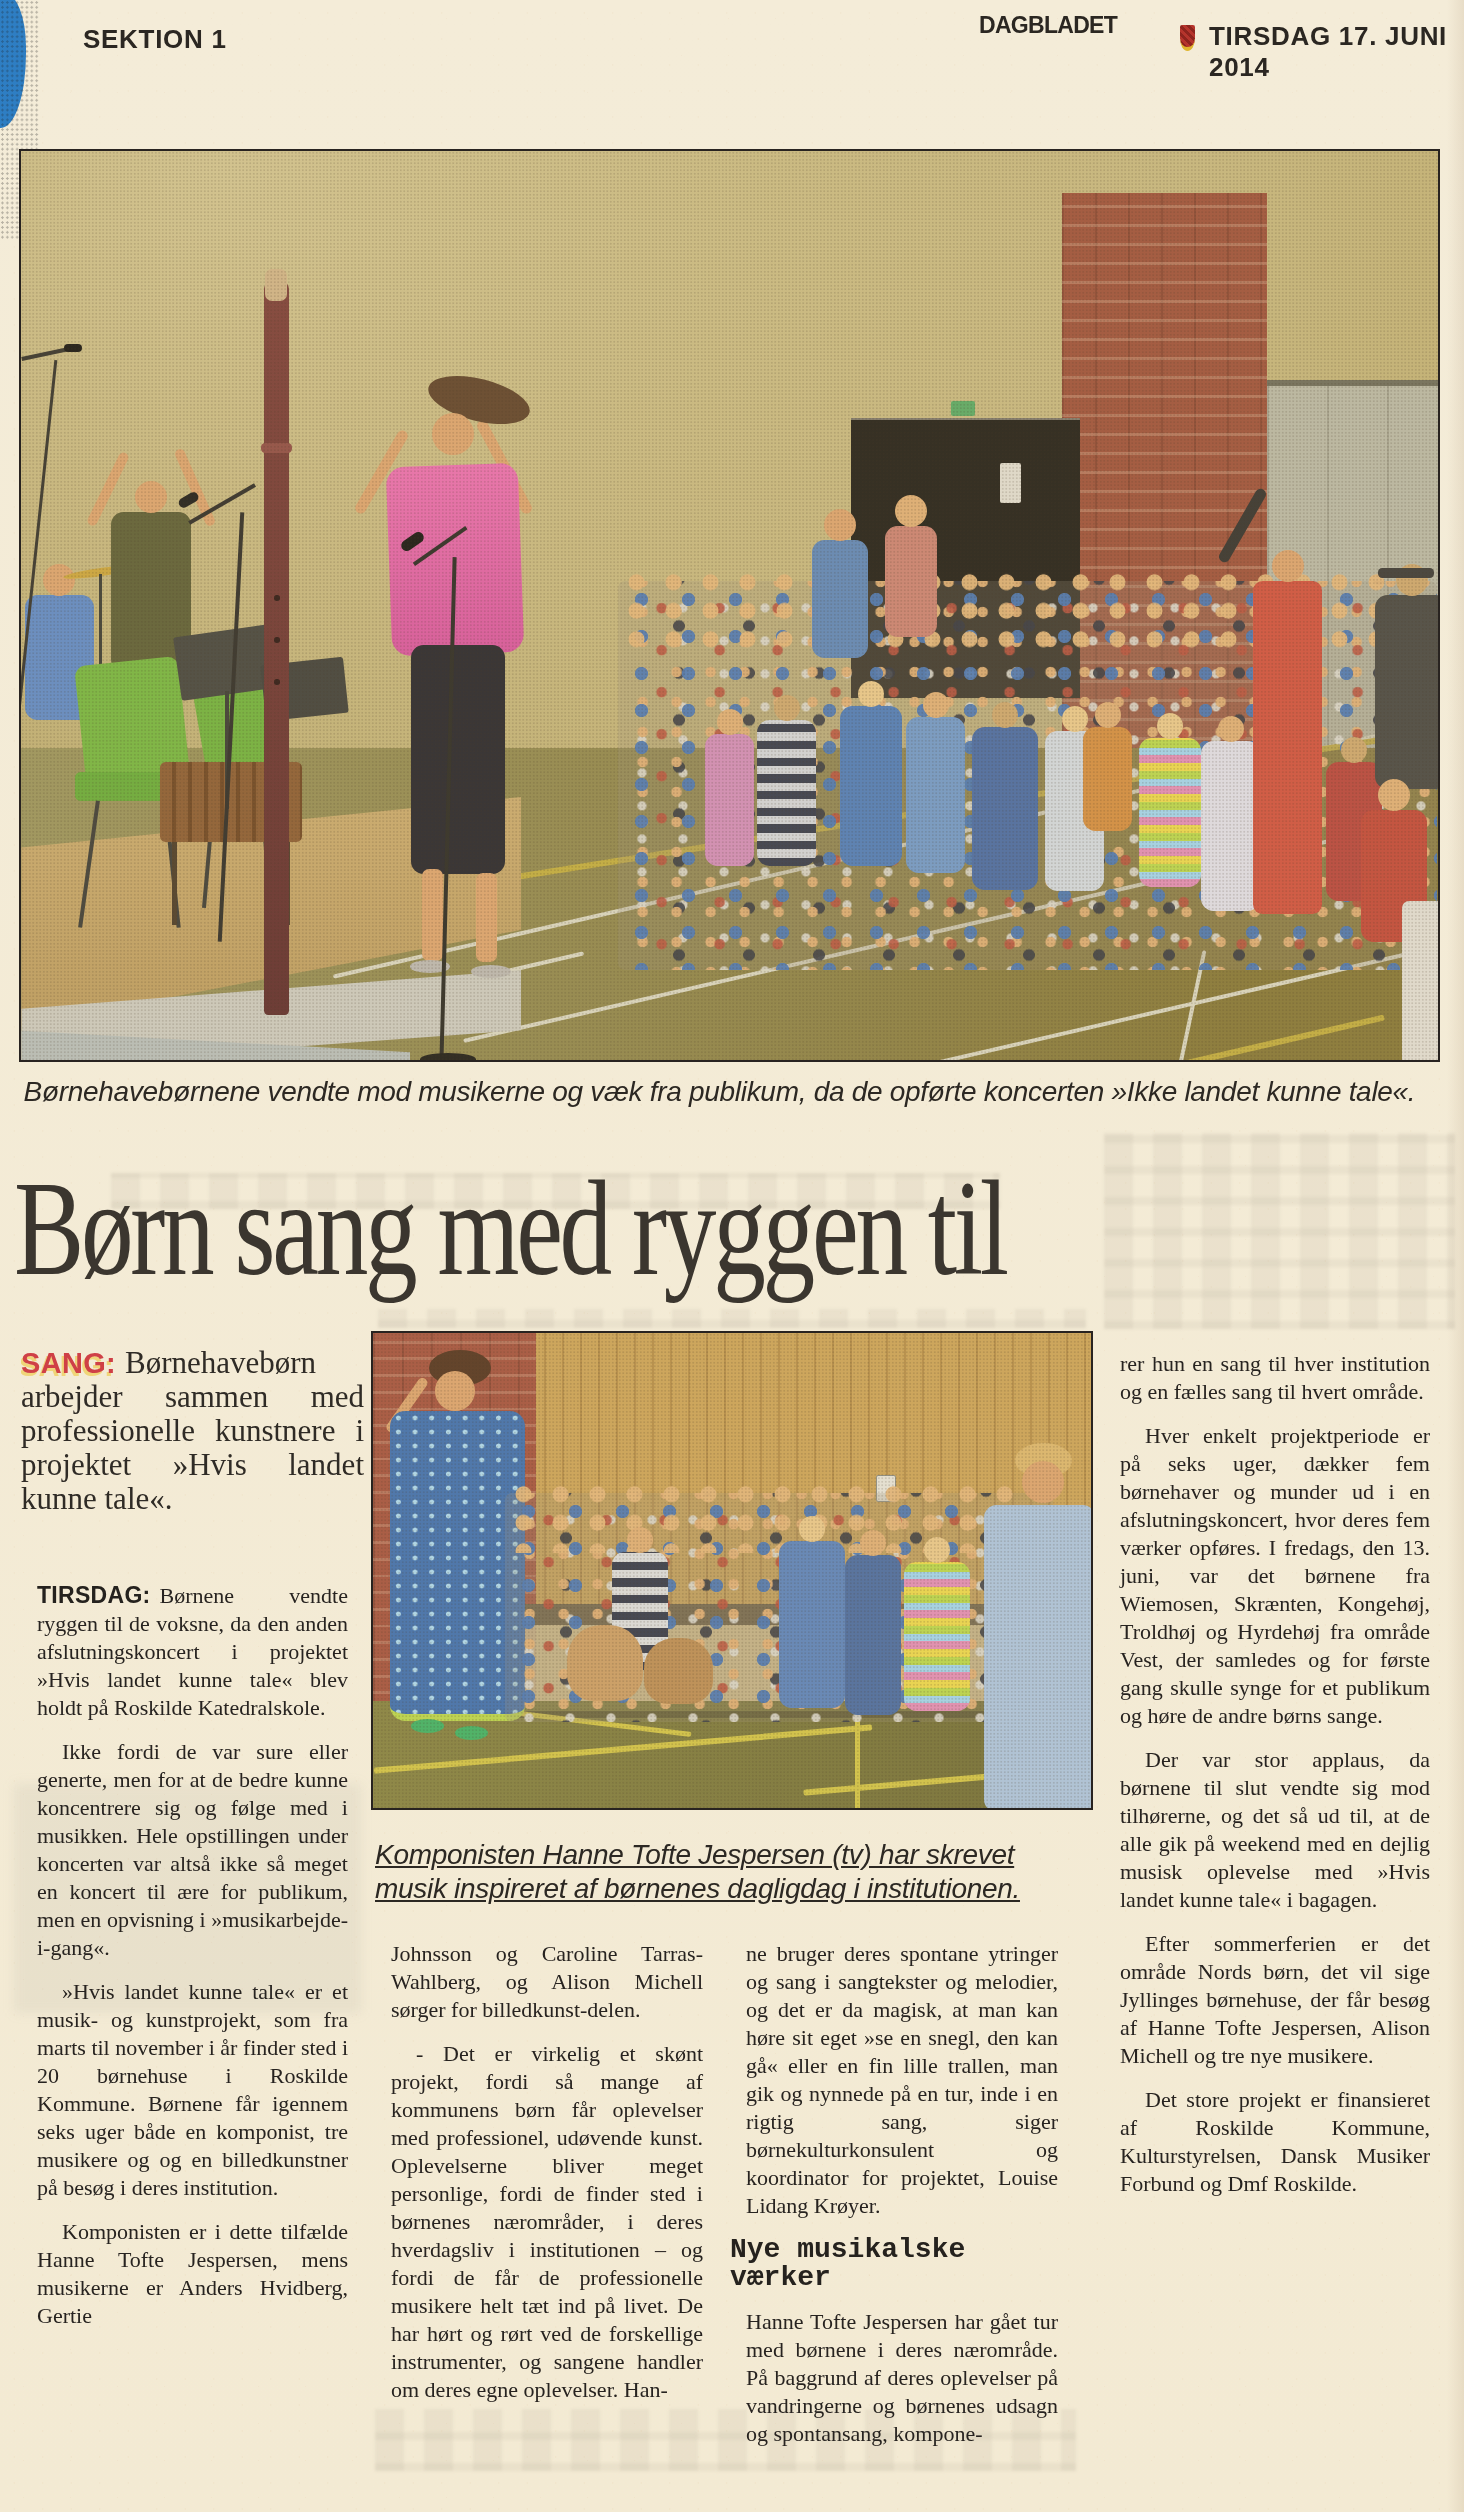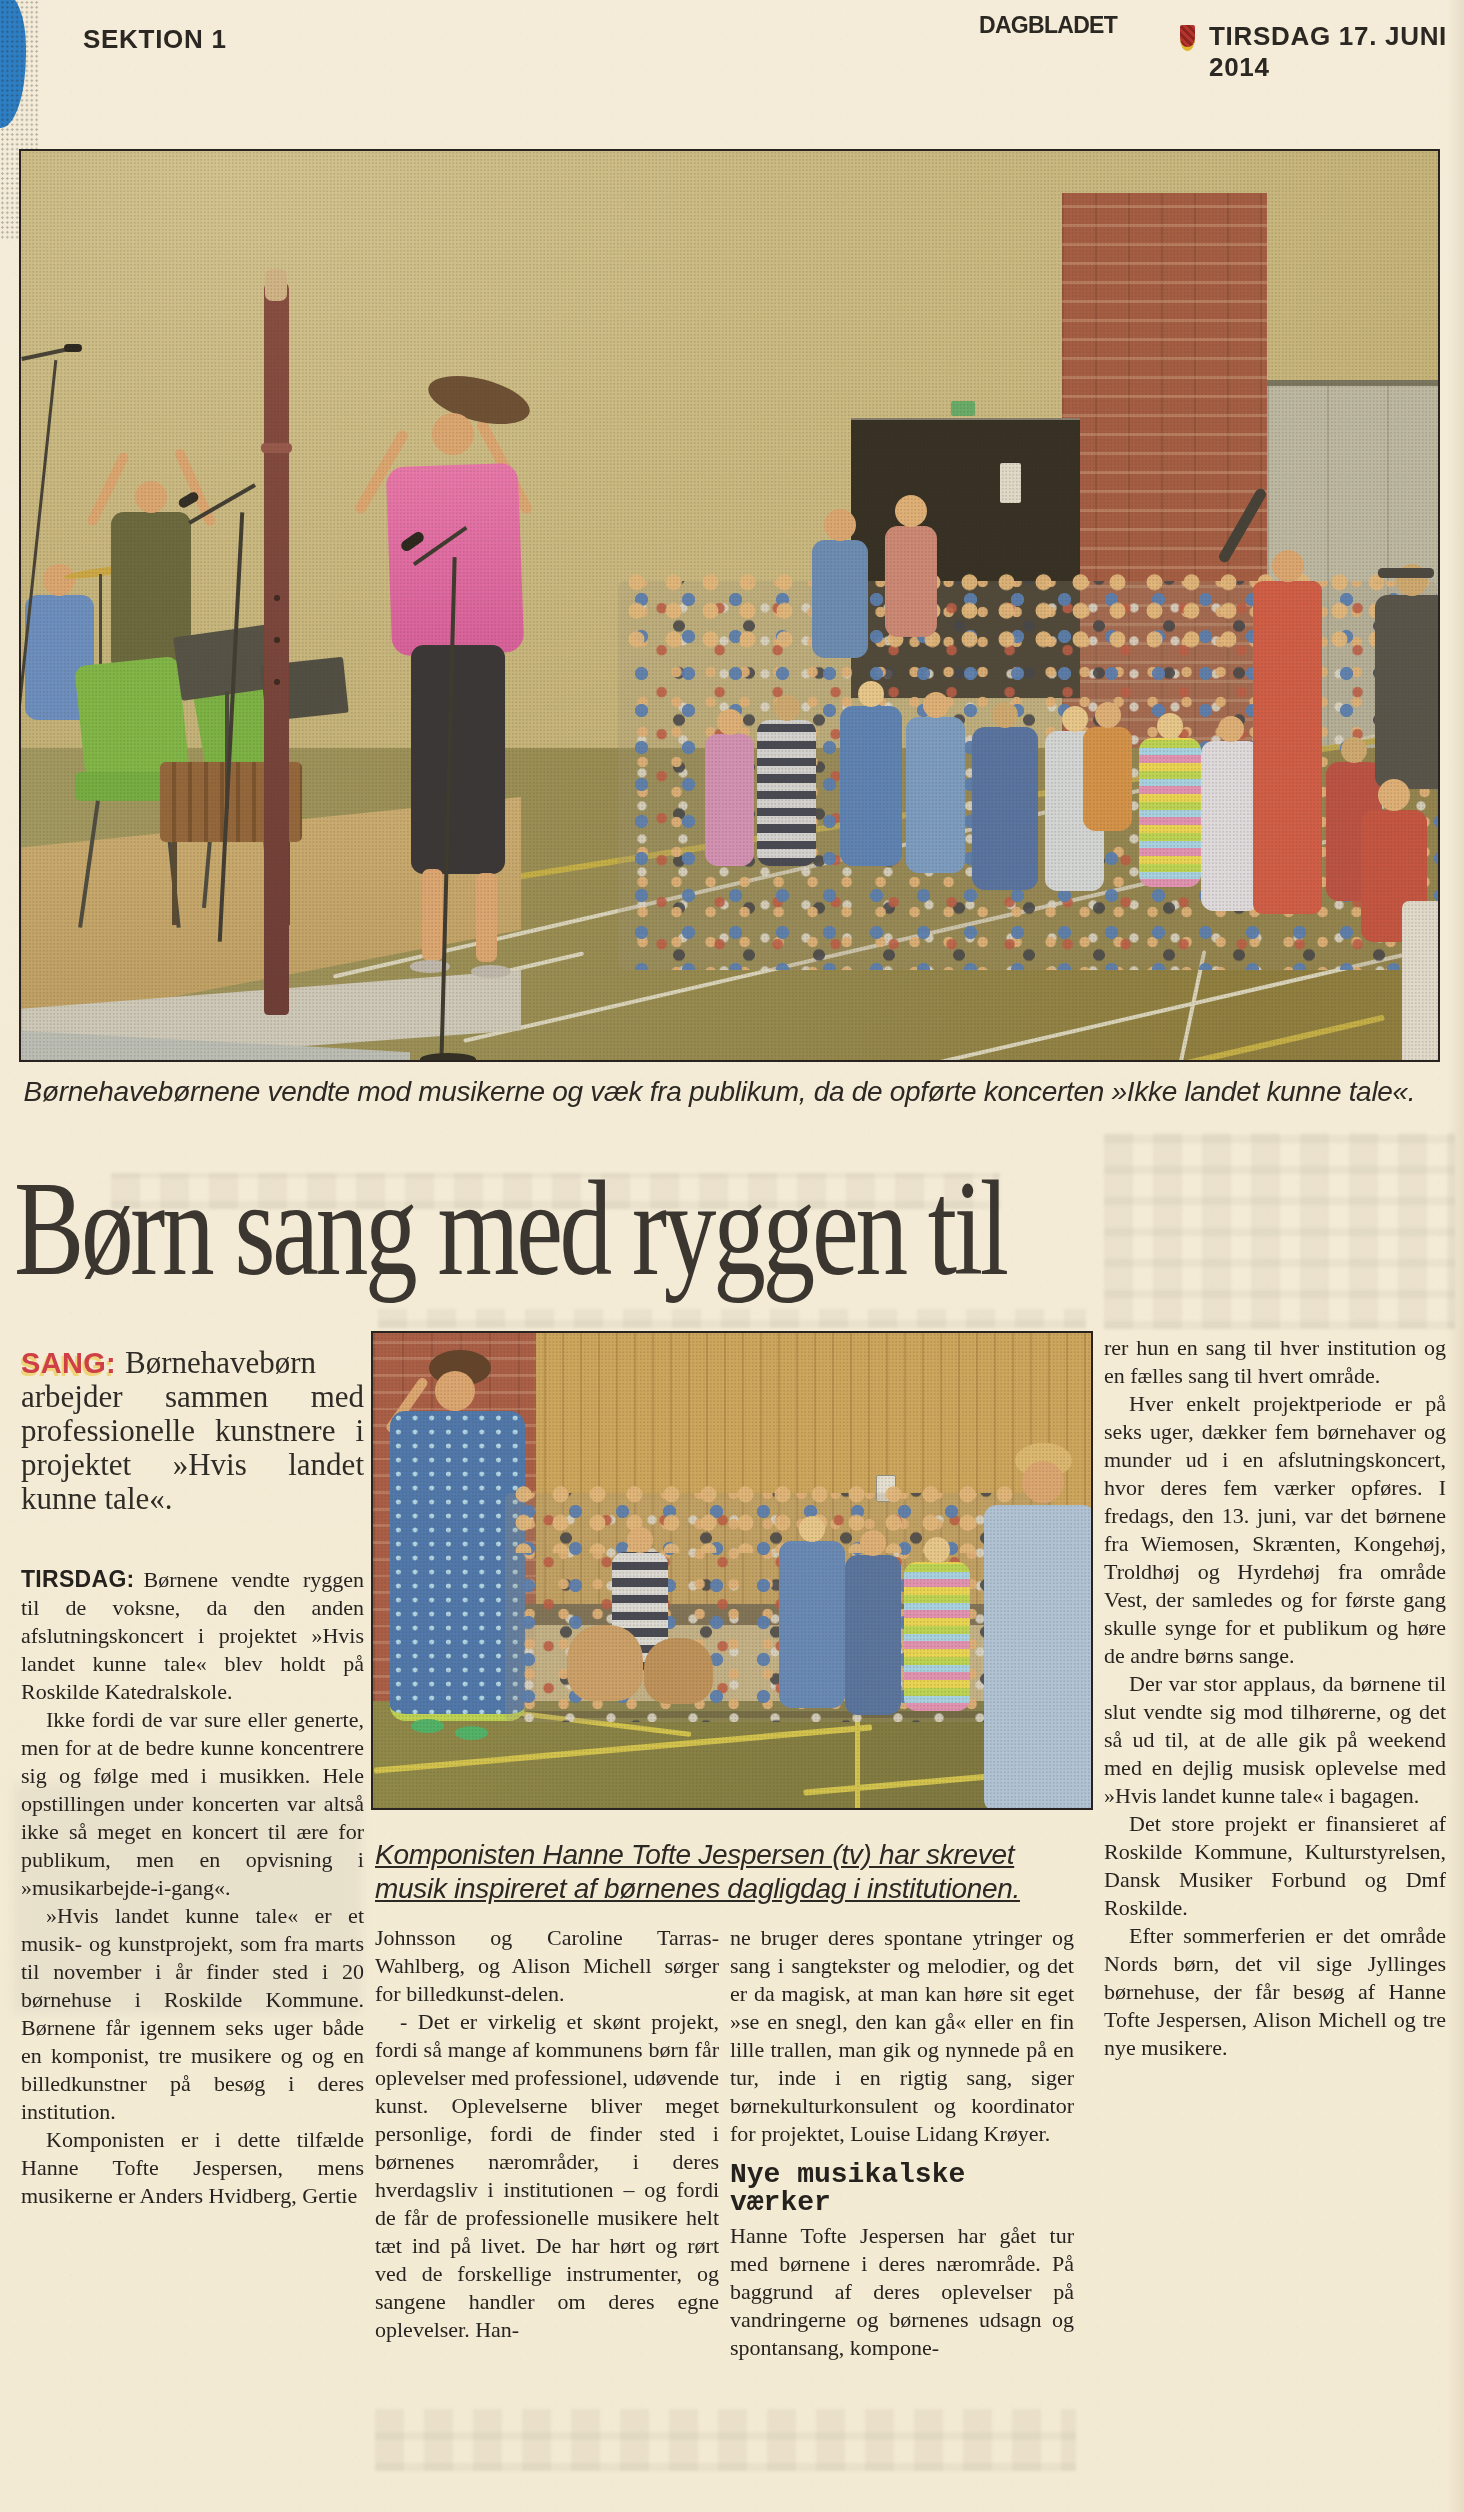--- a/index.html
+++ b/index.html
@@ -15,21 +15,21 @@
   
   .hdr-txt{font-family:"Liberation Sans", sans-serif;font-weight:700;color:#2b2722;}
   
   .headline-wrap{left:14px;top:1161px;width:1444px;height:146px;overflow:visible;}
   .headline{display:inline-block;font-family:"Liberation Serif", serif;font-size:135px;line-height:1.0;
     color:#3b362f;letter-spacing:-4.2px;transform:scaleX(.78);transform-origin:0 0;white-space:nowrap;}
   .caption{font-family:"Liberation Sans", sans-serif;font-style:italic;font-weight:400;
     font-size:28px;line-height:1.22;color:#2c2823;letter-spacing:-0.3px;}
   .lede{font-size:31px;line-height:34px;text-align:justify;color:#2f2b26;}
   .body-col{font-size:22px;line-height:28px;text-align:justify;overflow:hidden;}
-  .body-col p{margin:0;}
+  .body-col p{margin:16px;}
   .body-col p.ind{text-indent:25px;}
   .kick{font-family:"Liberation Sans", sans-serif;font-weight:700;margin-right:9px;letter-spacing:0.3px;}
   .kick-red{color:#cf4046;font-size:29px;text-shadow:-2.1px 2.8px 0 rgba(238,202,70,.65);}
   .kick-dark{color:#25221e;font-size:23px;}
   .subhead{font-family:Liberation Mono, monospace;font-weight:700;font-size:28px;color:#25221e;
     margin:12.5px 0 5.6px 0;text-align:left;}
   
   .photo{overflow:hidden;border:2.1px solid #282320;box-sizing:border-box;}
   .photo::after{content:"";position:absolute;inset:0;pointer-events:none;
     background-image:linear-gradient(rgba(243,221,160,.10), rgba(243,221,160,.10)),
@@ -255,18 +255,18 @@
   <div class="abs body-col" style="left:730px;top:1924px;width:344px;height:583px;">
     <p>ne bruger deres spontane ytringer og sang i sangtekster og melodier, og det er da magisk, at man kan høre sit eget »se en snegl, den kan gå« eller en fin lille trallen, man gik og nynnede på en tur, inde i en rigtig sang, siger børnekulturkonsulent og koordinator for projektet, Louise Lidang Krøyer.</p>
     <div class="subhead">Nye musikalske værker</div>
     <p>Hanne Tofte Jespersen har gået tur med børnene i deres nærområde. På baggrund af deres oplevelser på vandringerne og børnenes udsagn og spontansang, kompone-</p>
   </div>
 
   <div class="abs body-col" style="left:1104px;top:1334px;width:342px;height:1097px;">
     <p>rer hun en sang til hver institution og en fælles sang til hvert område.</p>
     <p class="ind">Hver enkelt projektperiode er på seks uger, dækker fem børnehaver og munder ud i en afslutningskoncert, hvor deres fem værker opføres. I fredags, den 13. juni, var det børnene fra Wiemosen, Skrænten, Kongehøj, Troldhøj og Hyrdehøj fra område Vest, der samledes og for første gang skulle synge for et publikum og høre de andre børns sange.</p>
     <p class="ind">Der var stor applaus, da børnene til slut vendte sig mod tilhørerne, og det så ud til, at de alle gik på weekend med en dejlig musisk oplevelse med »Hvis landet kunne tale« i bagagen.</p>
+    <p class="ind">Efter sommerferien er det område Nords børn, det vil sige Jyllinges børnehuse, der får besøg af Hanne Tofte Jespersen, Alison Michell og tre nye musikere.</p>
     <p class="ind">Det store projekt er finansieret af Roskilde Kommune, Kulturstyrelsen, Dansk Musiker Forbund og Dmf Roskilde.</p>
-    <p class="ind">Efter sommerferien er det område Nords børn, det vil sige Jyllinges børnehuse, der får besøg af Hanne Tofte Jespersen, Alison Michell og tre nye musikere.</p>
   </div>
 
 </div>
 
 
 </body></html>

